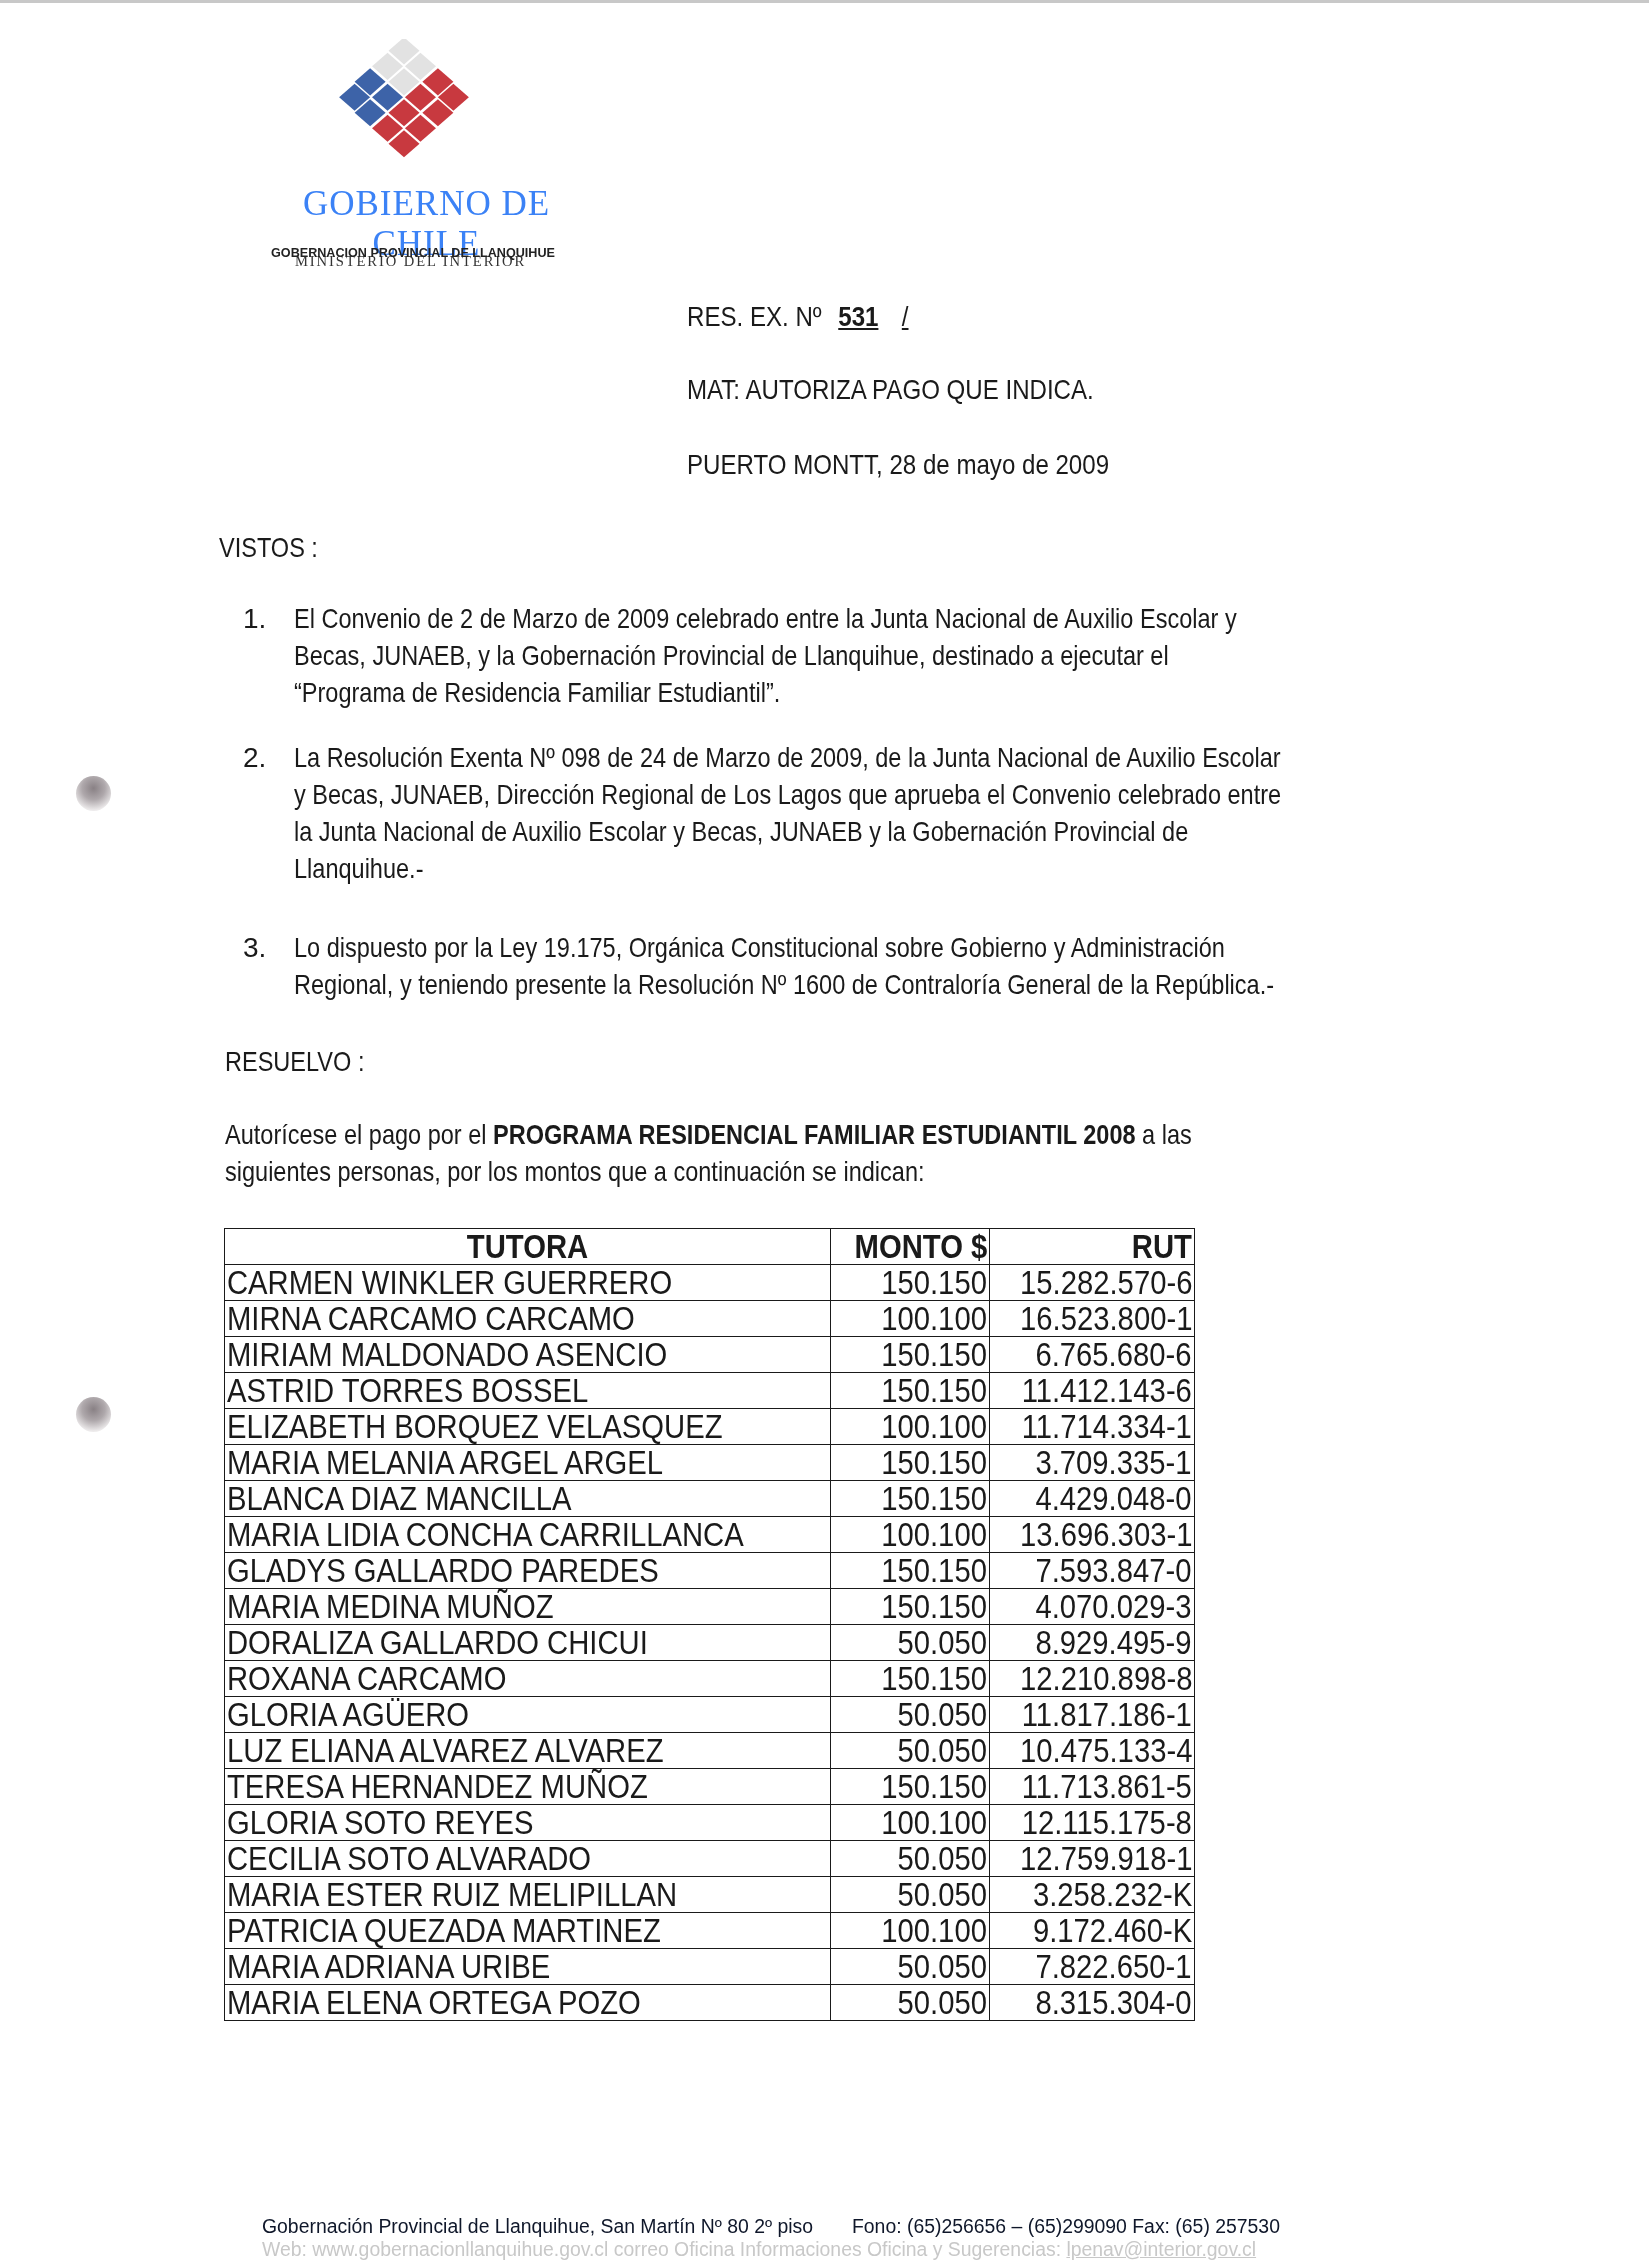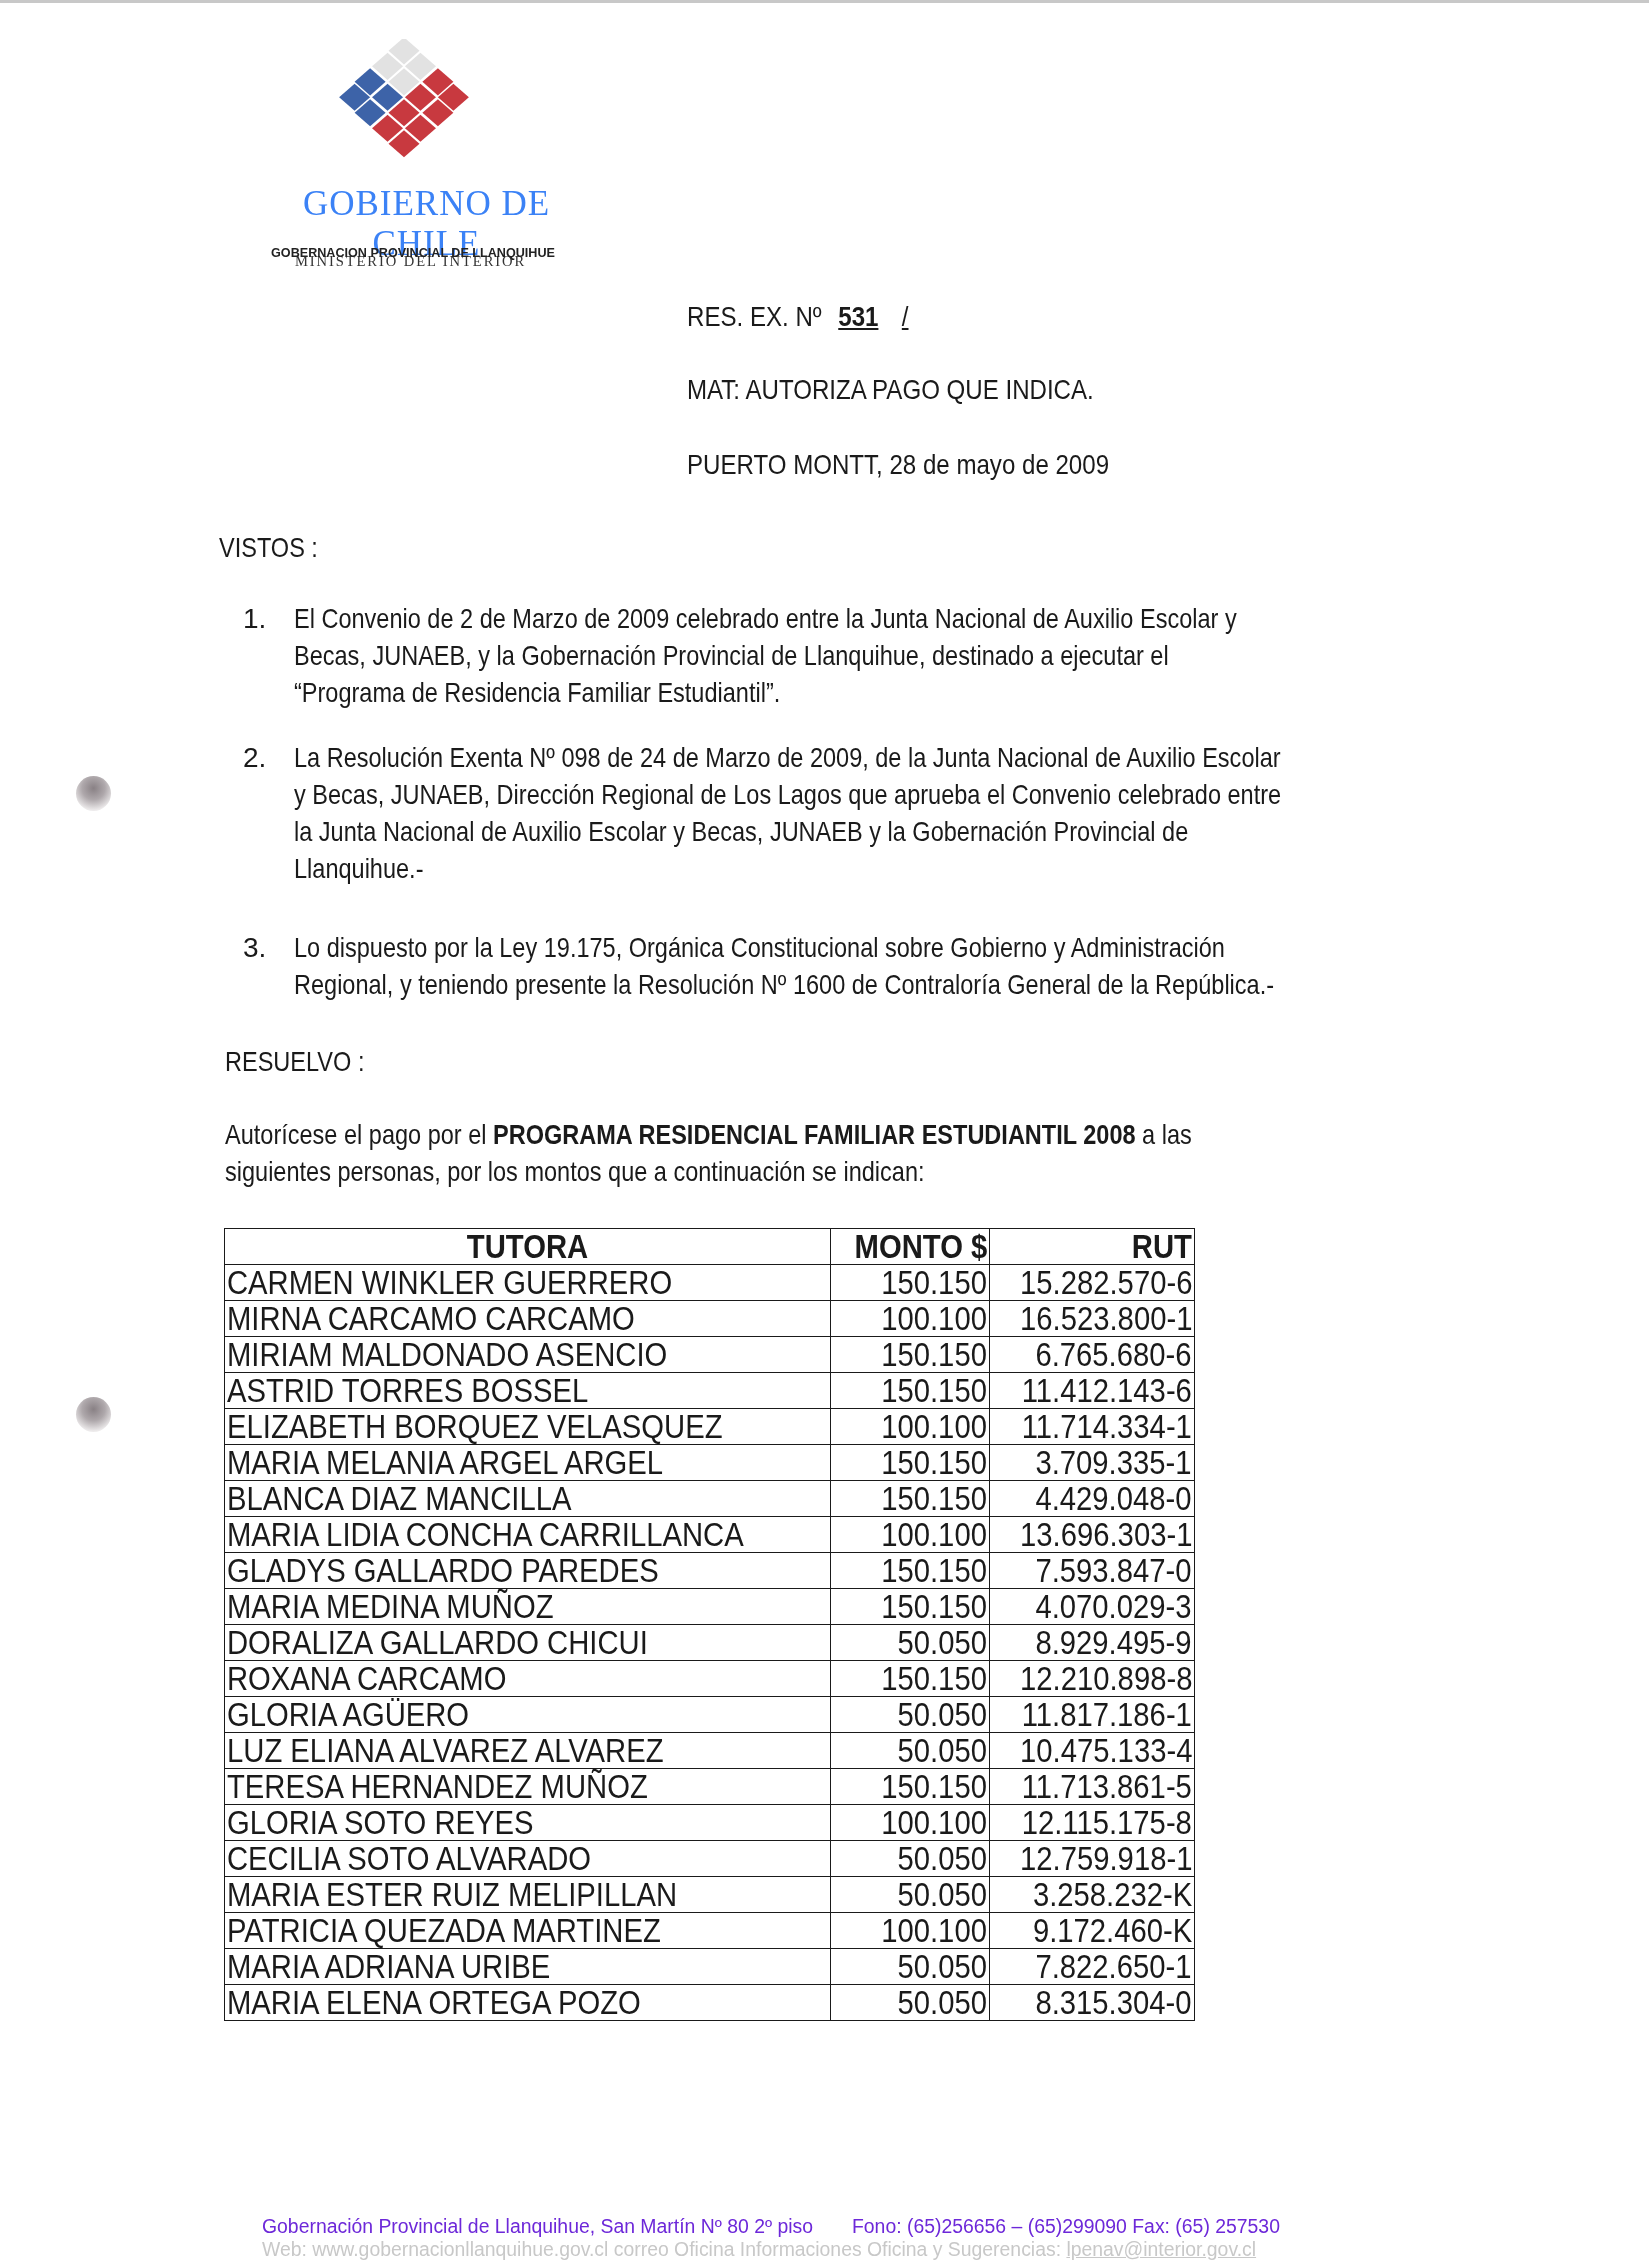--- a/index.html
+++ b/index.html
@@ -61,21 +61,21 @@
     .tbl .c-amt .in, .tbl .c-rut .in { transform-origin: right center; }
     .tbl .th-name .in { transform-origin: center center; }
 
     
     .hole { position: absolute; width: 35px; height: 35px; border-radius: 50%;
       background: radial-gradient(circle at 50% 35%, #6b6166 0%, #9a9296 40%, #e6e3e4 75%, #ffffff 100%); opacity: 0.8; }
     .hole-1 { left: 76px; top: 776px; }
     .hole-2 { left: 76px; top: 1397px; }
 
     
-    .footer { position: absolute; left: 262px; font-size: 19.4px; color: #6d28d9; white-space: nowrap; }
+    .footer { position: absolute; left: 262px; font-size: 19.4px; color: #0f172a; white-space: nowrap; }
     .footer-1 { top: 2215px; }
     .footer-2 { top: 2238px; color: #c8c8c8; }
     .footer .gap { display: inline-block; width: 39px; }
     .footer .email { text-decoration: underline; }
   </style>
 </head>
 <body>
 
 <div class="page-border-top"></div>
 

